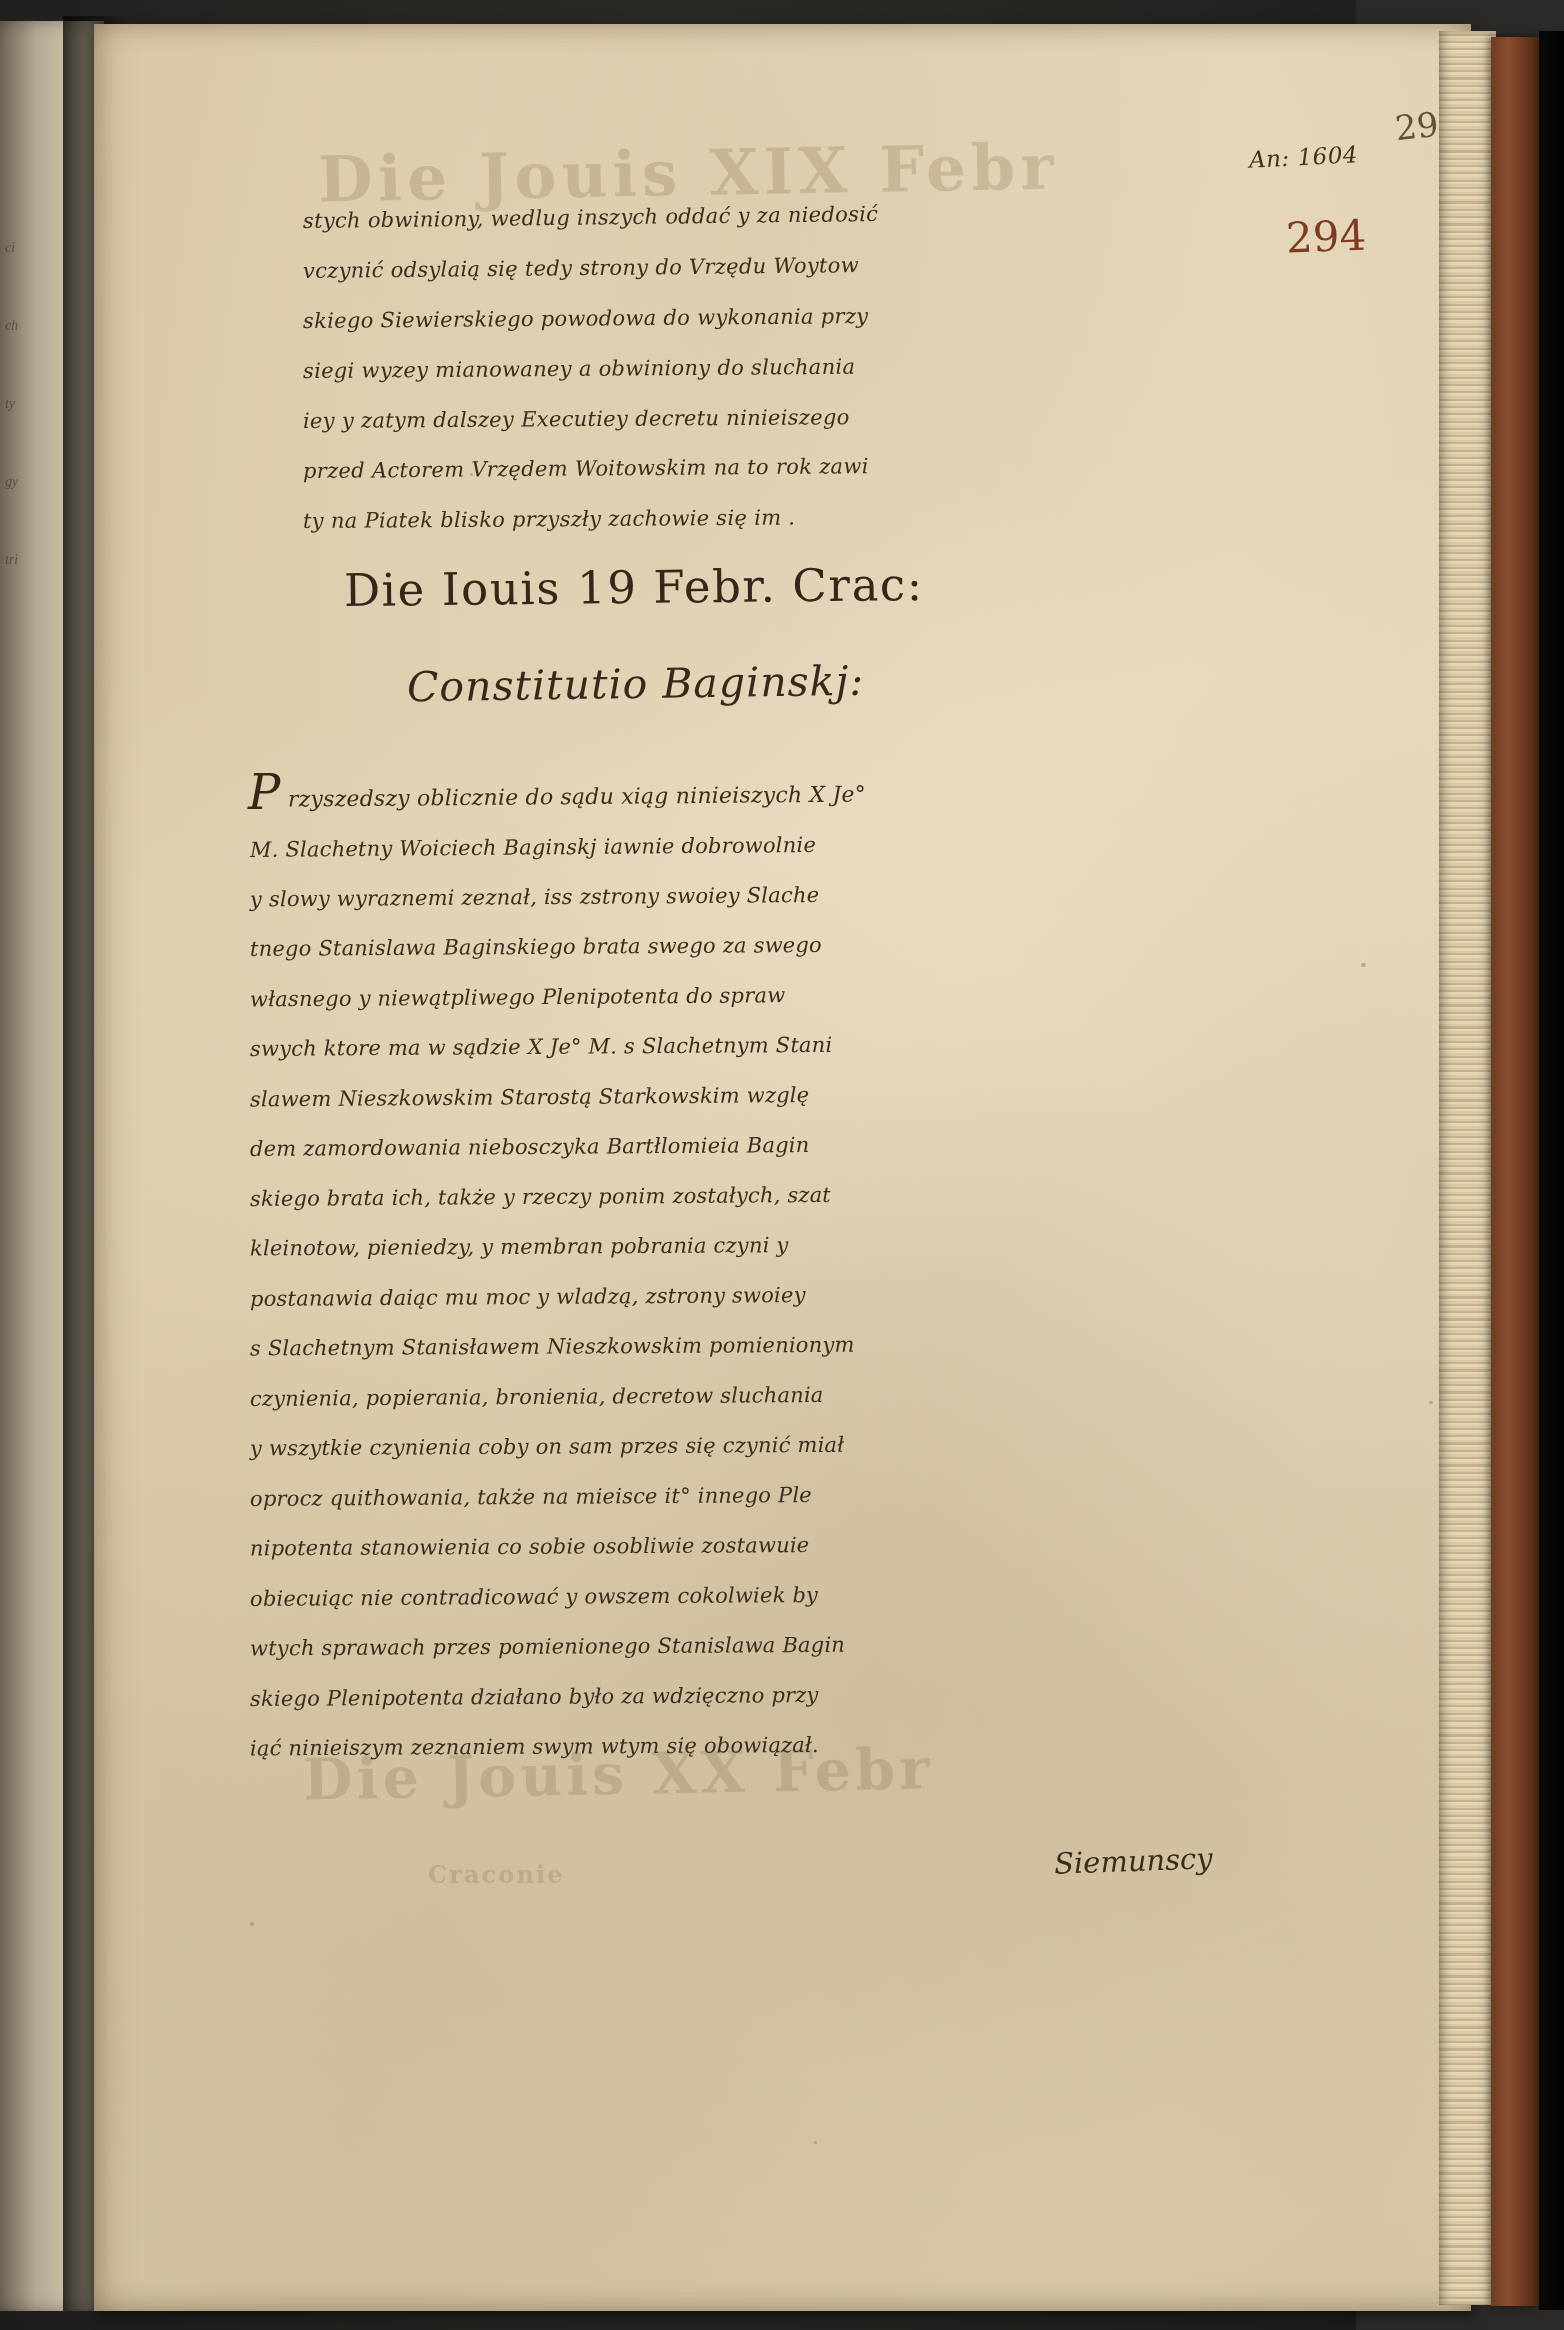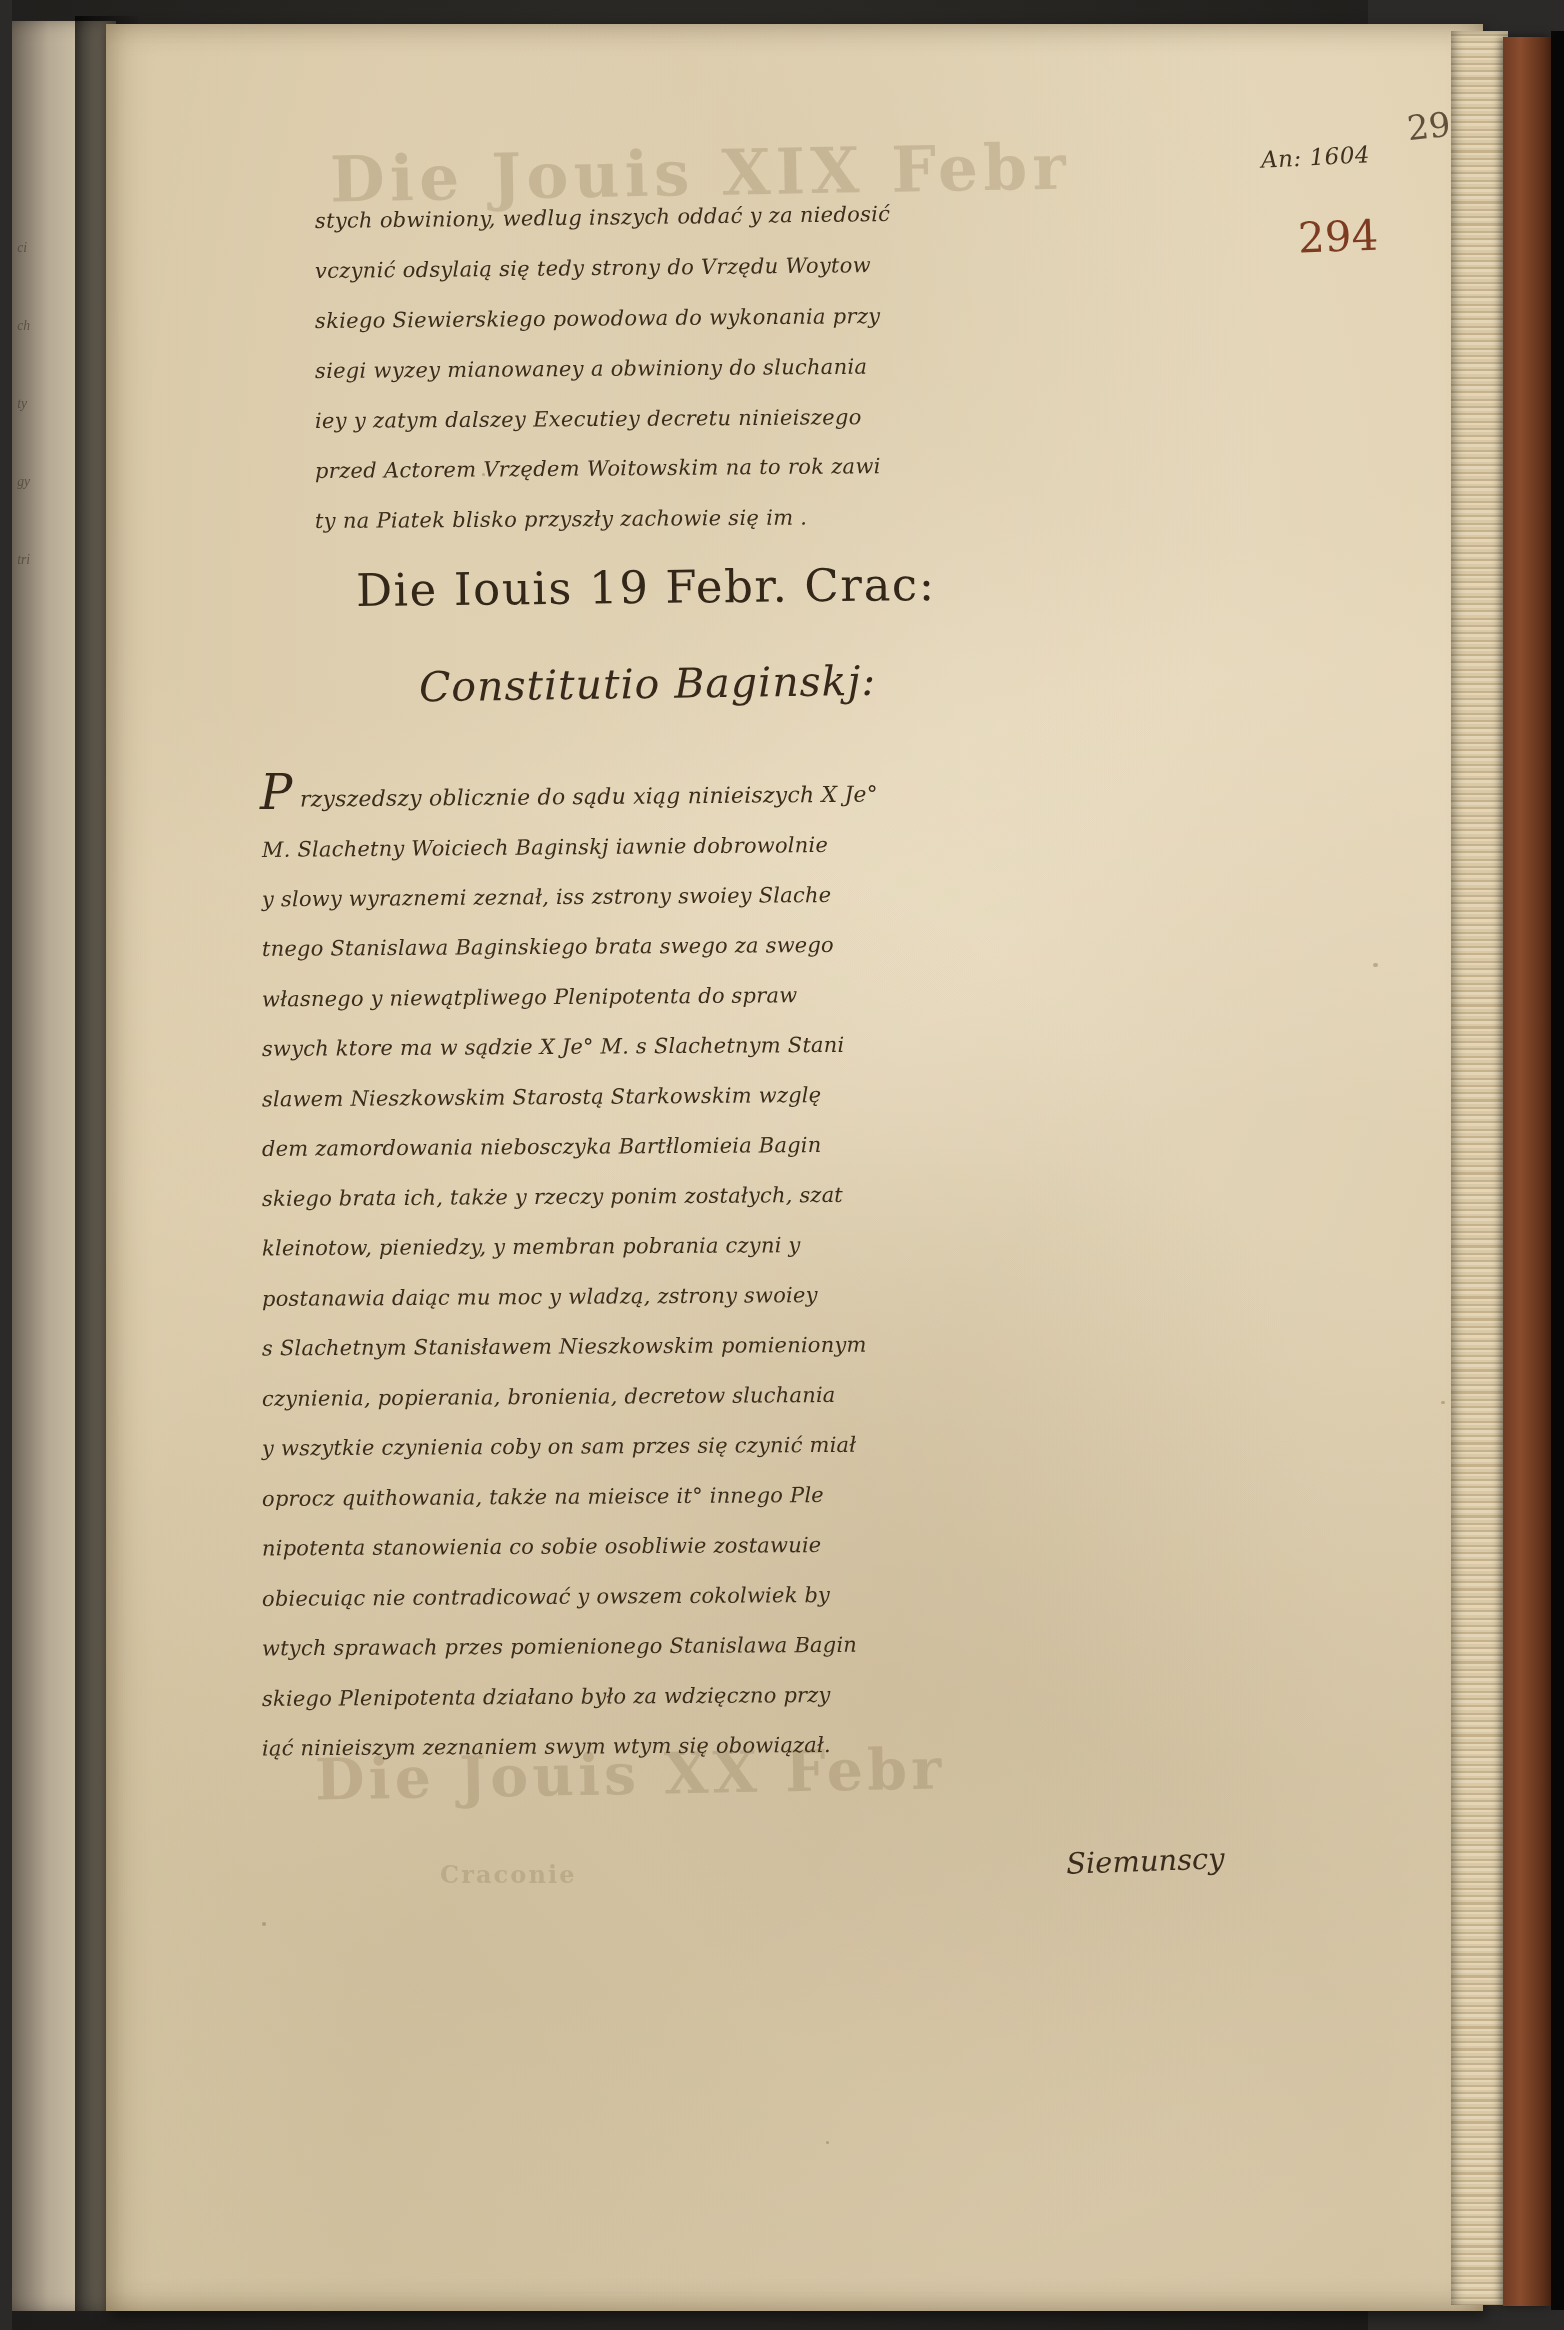--- a/index.html
+++ b/index.html
@@ -10,21 +10,21 @@
   body {
     width: 1565px;
     height: 2330px;
     overflow: hidden;
     font-family: "Liberation Serif", serif;
   }
 
   
   #scan {
     position: absolute;
-    left: 12px; top: 0;
+    left: 0; top: 0;
     width: 1356px; height: 2330px;
     background: #242320;
   }
 
   
   #backdrop {
     position: absolute;
     inset: 0;
     background:
       radial-gradient(ellipse at 50% 40%, #35332f 0%, #262522 60%, #1d1c1a 100%);

